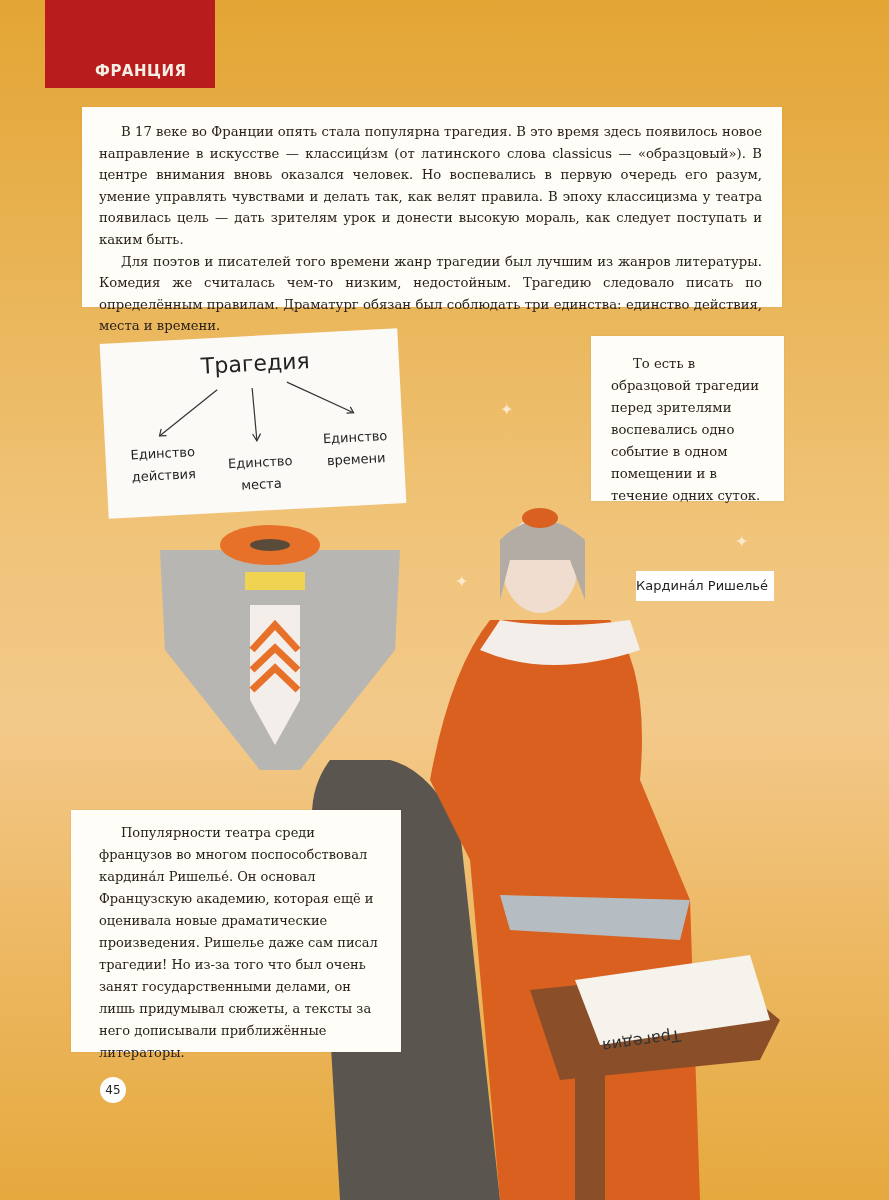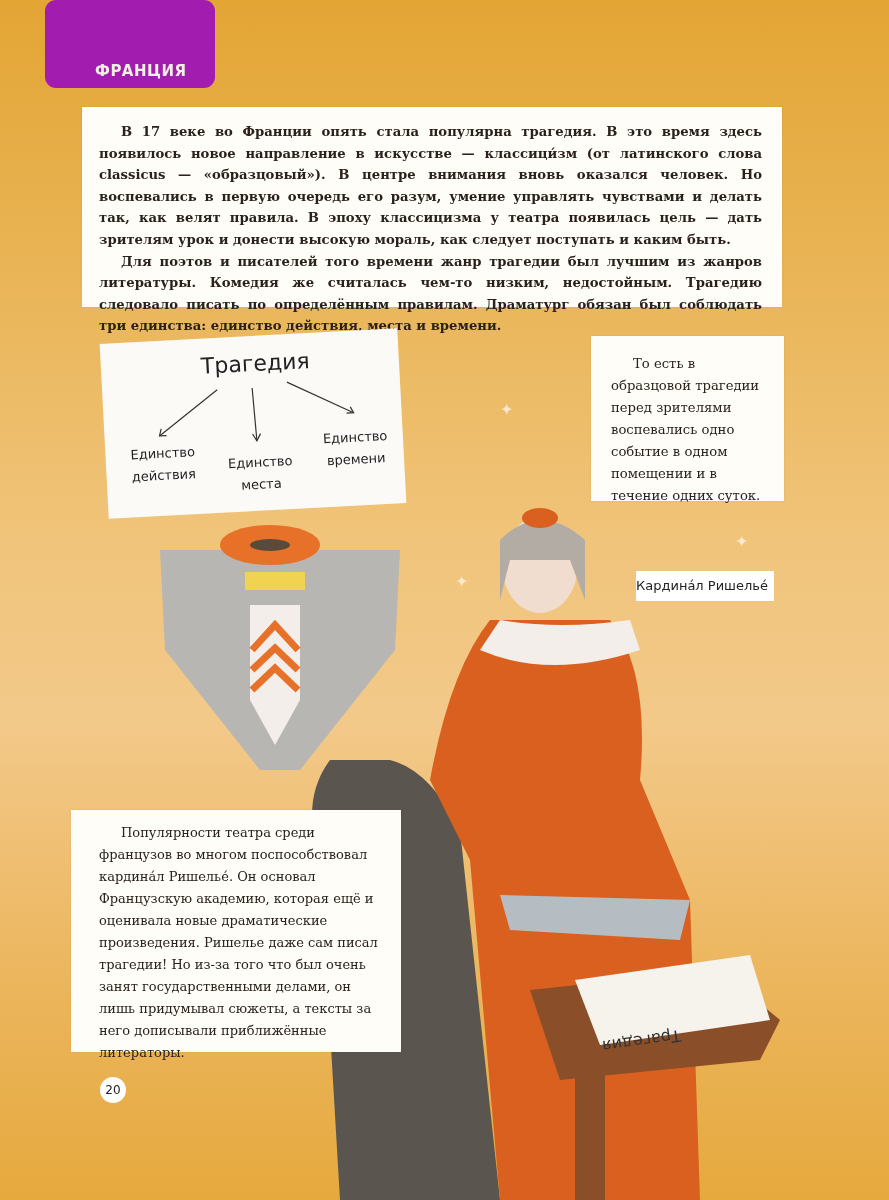--- a/index.html
+++ b/index.html
@@ -1,25 +1,25 @@
 <!DOCTYPE html>
 <html><head>
 <meta charset="utf-8">
 <style>
   html,body{margin:0;padding:0;}
   body{width:889px;height:1200px;position:relative;overflow:hidden;
     background:linear-gradient(180deg,#e3a534 0%,#eab65a 25%,#f0c47a 45%,#f3c98a 60%,#ecb760 80%,#e6a93e 100%);
     font-family:"DejaVu Serif",serif;}
   .abs{position:absolute;}
-  .tag{left:45px;top:0;width:170px;height:88px;background:#a21caf;border-radius:11px;}
+  .tag{left:45px;top:0;width:170px;height:88px;background:#b91c1c;}
   .tag span{position:absolute;left:50px;bottom:8px;color:#f3efe4;font-family:"DejaVu Sans",sans-serif;font-size:15px;font-weight:bold;letter-spacing:.5px;}
   .paper{background:#fffdf8;box-shadow:0 0 2px rgba(0,0,0,.08);}
   .intro{left:82px;top:107px;width:700px;height:200px;}
   .intro p{margin:0;font-size:13.2px;line-height:21.6px;color:#2a211b;text-indent:22px;text-align:justify;}
-  .intro .wrap{position:absolute;left:17px;top:14px;right:20px;font-weight:bold;}
+  .intro .wrap{position:absolute;left:17px;top:14px;right:20px;}
   .diagram{left:104px;top:336px;width:298px;height:175px;background:#fbfaf7;transform:rotate(-3deg);
     font-family:"DejaVu Sans",sans-serif;color:#222;}
   .diagram .t{position:absolute;left:100px;top:15px;font-size:22px;}
   .diagram .c{position:absolute;font-size:13px;text-align:center;line-height:22px;}
   .side{left:591px;top:336px;width:193px;height:165px;}
   .side p{margin:0;position:absolute;left:20px;top:17px;right:14px;font-size:13.2px;line-height:22px;color:#2a211b;text-indent:22px;}
   .caption{left:636px;top:571px;width:138px;height:30px;background:#fff;font-family:"DejaVu Sans",sans-serif;font-size:13px;color:#222;text-align:left;line-height:30px;}
   .bottom{left:71px;top:810px;width:330px;height:242px;}
   .bottom p{margin:0;position:absolute;left:28px;top:12px;right:14px;font-size:13px;line-height:22px;color:#2a211b;text-indent:22px;}
   .pagenum{left:100px;top:1077px;width:26px;height:26px;border-radius:50%;background:#fff;font-family:"DejaVu Sans",sans-serif;font-size:12px;text-align:center;line-height:26px;color:#222;}
@@ -100,13 +100,13 @@
 <span class="abs star" style="left:500px;top:400px">✦</span>
 <span class="abs star" style="left:735px;top:532px">✦</span>
 <span class="abs star" style="left:455px;top:572px">✦</span>
 
 <div class="abs caption">Кардина́л Ришелье́</div>
 
 <div class="abs paper bottom">
   <p>Популярности театра среди французов во многом поспособствовал кардина́л Ришелье́. Он основал Французскую академию, которая ещё и оценивала новые драматические произведения. Ришелье даже сам писал трагедии! Но из-за того что был очень занят государственными делами, он лишь придумывал сюжеты, а тексты за него дописывали приближённые литераторы.</p>
 </div>
 
-<div class="abs pagenum">20</div>
+<div class="abs pagenum">45</div>
 
 </body></html>

